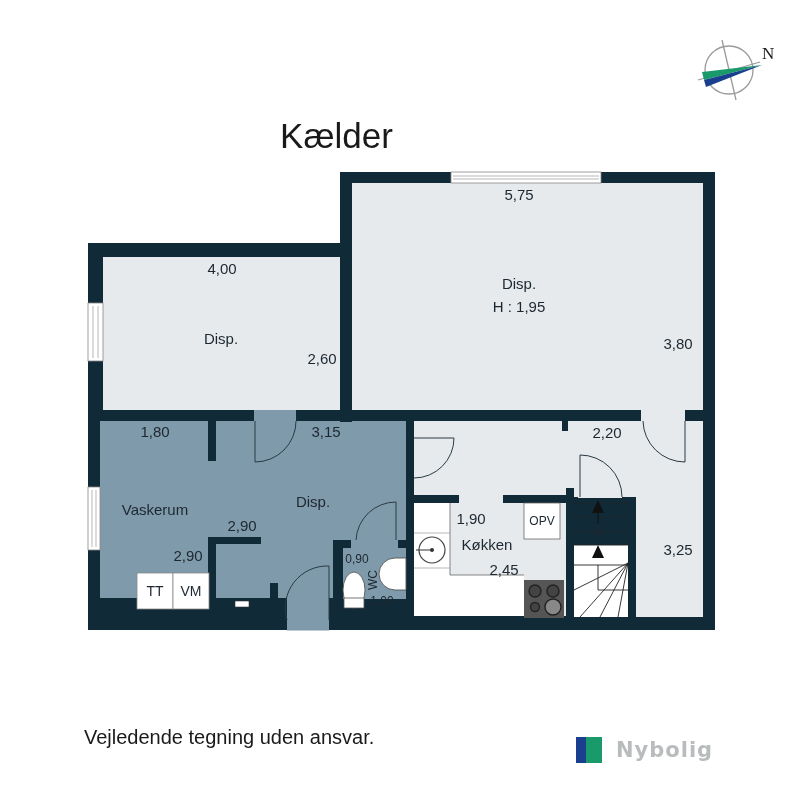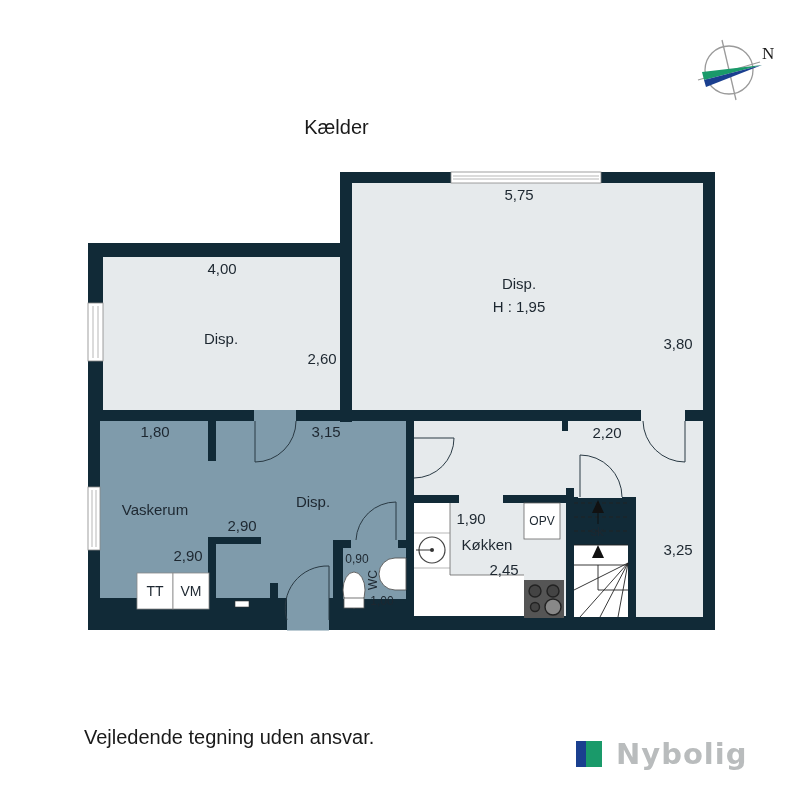--- a/index.html
+++ b/index.html
@@ -1,26 +1,26 @@
 <!DOCTYPE html>
 <html><head>
 <meta charset="utf-8">
 <style>
   html, body { margin: 0; padding: 0; background: #ffffff; }
   body { width: 800px; height: 800px; position: relative; overflow: hidden; font-family: "Liberation Sans", sans-serif; }
-  .title { position: absolute; left: 0; width: 673px; top: 116px; text-align: center; font-size: 20px; color: #1a1a1a; }
+  .title { position: absolute; left: 0; width: 673px; top: 116px; text-align: center; font-size: 35px; color: #1a1a1a; }
   .plan { position: absolute; left: 0; top: 0; }
   .lbl { font-family: "Liberation Sans", sans-serif; font-size: 15px; fill: #1d2730; }
   .lbl-sm { font-family: "Liberation Sans", sans-serif; font-size: 12px; fill: #1d2730; }
   .disclaimer { position: absolute; left: 84px; top: 726px; font-size: 20px; color: #1a1a1a; }
   .logo { position: absolute; left: 576px; top: 737px; display: flex; align-items: center; }
   .logo-mark { width: 26px; height: 26px; display: flex; }
   .logo-mark .b { width: 10px; background: #1a3f8f; }
   .logo-mark .g { width: 16px; background: #1a9a6a; }
-  .logo-text { margin-left: 14px; font-family: "DejaVu Sans", sans-serif; font-weight: bold; font-size: 29px; color: #b9bcbd; letter-spacing: 1px; }
+  .logo-text { margin-left: 14px; font-family: "DejaVu Sans", sans-serif; font-weight: bold; font-size: 21px; color: #b9bcbd; letter-spacing: 1px; }
   .compass { position: absolute; left: 694px; top: 38px; }
   .compass-n { position: absolute; left: 762px; top: 44px; font-family: "Liberation Serif", serif; font-size: 17px; color: #1a1a1a; }
 </style>
 </head>
 <body>
 
 <div class="compass">
   <svg width="70" height="64" viewBox="0 0 70 64">
     <circle cx="35" cy="32" r="24" fill="none" stroke="#9a9a9a" stroke-width="1.3"></circle>
     <line x1="28" y1="2" x2="42" y2="62" stroke="#9a9a9a" stroke-width="1.3"></line>

